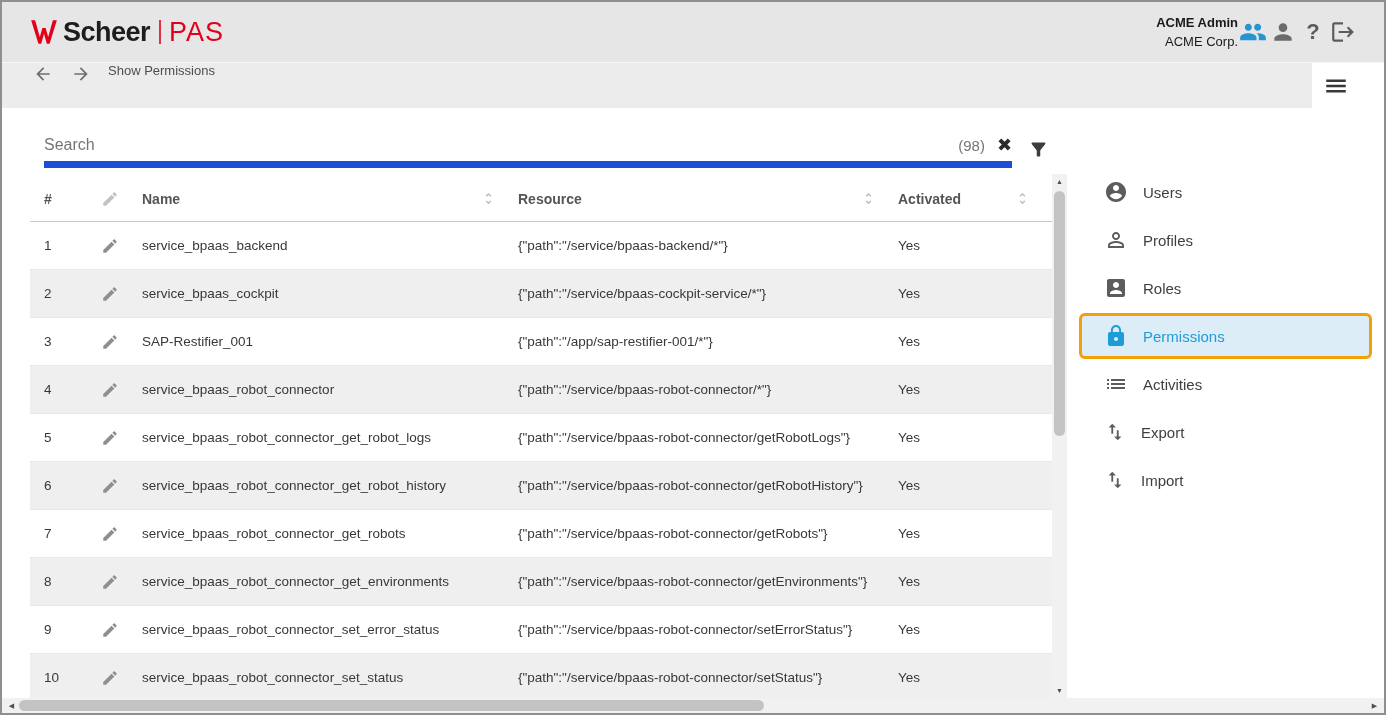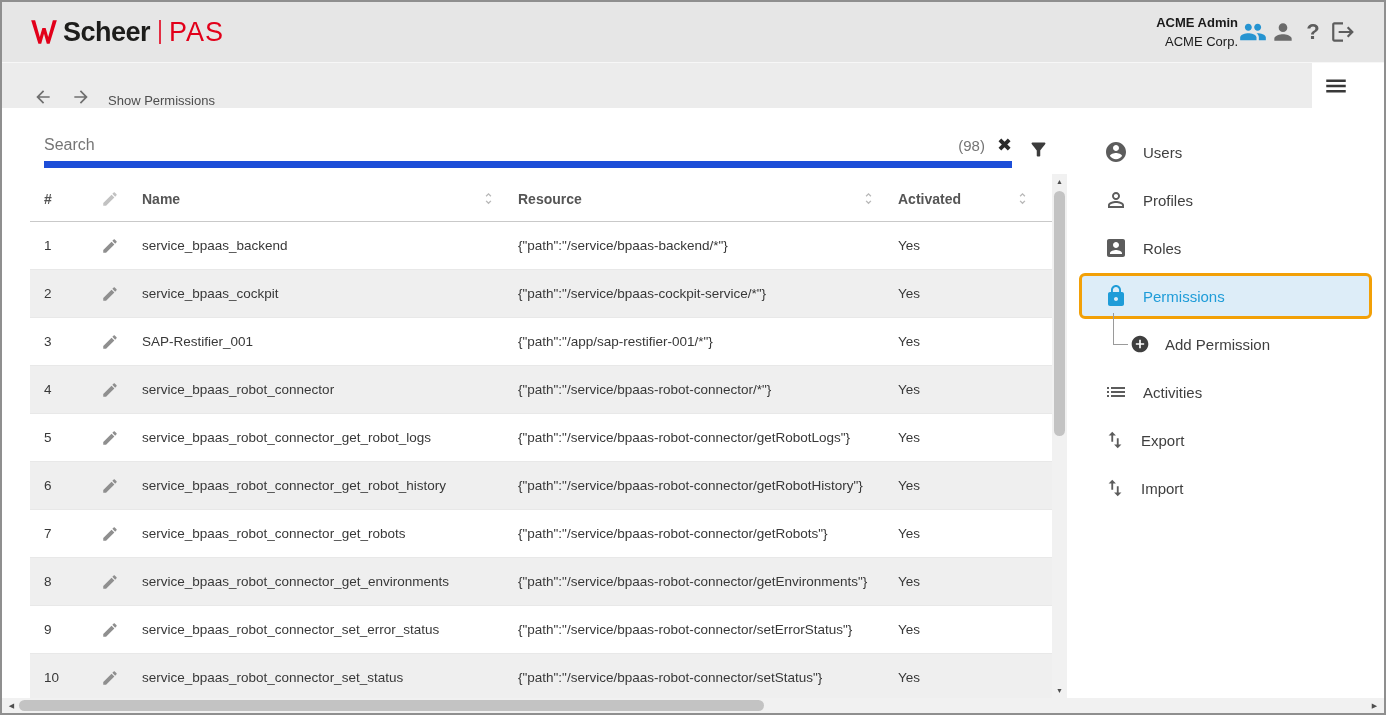--- a/index.html
+++ b/index.html
@@ -14,21 +14,21 @@
   .logo-brand { font-size:27px; font-weight:bold; color:#1d1d1b; letter-spacing:-0.5px; }
   .logo-sep { width:2px; height:24px; background:#e2001a; margin:0 8px 0 9px; opacity:.8; }
   .logo-product { font-size:27px; color:#e2001a; font-weight:400; letter-spacing:1px; }
   .topbar-right { margin-left:auto; display:flex; align-items:center; }
   .user-block { text-align:right; font-size:13px; color:#1a1a1a; line-height:1.5; }
   .user-name { font-weight:bold; }
   .icon-btn { width:30px; height:30px; display:flex; align-items:center; justify-content:center; cursor:pointer; }
   .help-glyph { font-size:22px; font-weight:bold; color:#5c5c5c; }
 
   
-  .crumbbar { height:46px; background:#ececec; display:flex; align-items:flex-end; padding-left:30px; gap:16px; flex:none; position:relative; border-top:1px solid #f7f7f7; }
+  .crumbbar { height:46px; background:#ececec; display:flex; align-items:flex-start; padding-left:30px; gap:16px; flex:none; position:relative; border-top:1px solid #f7f7f7; }
   .crumb-title { font-size:13px; color:#4e4e4e; }
   .nav-arrow { width:22px; height:22px; display:flex; align-items:center; justify-content:center; cursor:pointer; }
   .menu-box { position:absolute; right:24px; top:0; width:48px; height:46px; background:#fff; display:flex; align-items:center; justify-content:center; cursor:pointer; }
   .crumbbar::after { content:""; position:absolute; right:0; top:0; width:24px; height:46px; background:#fff; }
 
   
   .main { flex:1; display:flex; background:#fff; position:relative; }
   .content { width:1075px; flex:none; position:relative; padding-top:18px; }
 
   .search-row { margin-left:42px; display:flex; align-items:flex-end; height:42px; }
@@ -55,21 +55,21 @@
   .vscroll { position:absolute; left:1050px; top:66px; width:15px; height:524px; background:#f1f1f1; }
   .vs-arrow { height:15px; display:flex; align-items:center; justify-content:center; font-size:7px; color:#4f4f4f; cursor:pointer; }
   .vs-arrow.bottom { position:absolute; bottom:0; left:0; width:15px; }
   .vs-thumb { position:absolute; top:17px; left:2px; width:11px; height:245px; background:#c3c3c3; border-radius:6px; cursor:pointer; }
   .hscroll { position:absolute; left:0; bottom:0; width:100%; height:15px; background:#f1f1f1; z-index:5; }
   .hs-arrow { position:absolute; top:0; width:15px; height:15px; display:flex; align-items:center; justify-content:center; font-size:7px; color:#4f4f4f; cursor:pointer; }
   .hs-arrow.left { left:2px; } .hs-arrow.right { right:2px; }
   .hs-thumb { position:absolute; top:2px; left:17px; width:745px; height:11px; background:#c3c3c3; border-radius:6px; cursor:pointer; }
 
   
-  .sidebar { flex:1; padding-top:20px; background:#fff; }
+  .sidebar { flex:1; padding-top:20px; background:#fff;margin-top:40px; }
   .side-item { height:48px; display:flex; align-items:center; gap:15px; padding-left:27px; font-size:15px; color:#3f3f3f; cursor:pointer; }
   .side-item svg { flex:none; }
   .side-item.active { height:46px; margin:1px 12px 1px 2px; padding-left:22px; border:3px solid #f2a007; border-radius:6px; background:#ddedf8; color:#1e9cd8; }
   .side-item.child { padding-left:53px; position:relative; }
   .side-item.child::before { content:""; position:absolute; left:36px; top:-7px; width:14px; height:31px; border-left:1px solid #9a9a9a; border-bottom:1px solid #9a9a9a; }
 </style>
 </head>
 <body>
 
 <div class="page">
@@ -320,26 +320,20 @@
             <path d="M3 5v14c0 1.1.9 2 2 2h14c1.1 0 2-.9 2-2V5c0-1.1-.9-2-2-2H5c-1.1 0-2 .9-2 2zm12 4c0 1.66-1.34 3-3 3s-3-1.34-3-3 1.34-3 3-3 3 1.34 3 3zm-9 8c0-2 4-3.1 6-3.1s6 1.1 6 3.1v1H6v-1z"></path>
           </svg>
         <span>Roles</span>
       </div>
       <div class="side-item active">
         <svg width="24" height="24" viewBox="0 0 24 24" fill="#1e9cd8">
             <path d="M18 8h-1V6c0-2.76-2.24-5-5-5S7 3.24 7 6v2H6c-1.1 0-2 .9-2 2v10c0 1.1.9 2 2 2h12c1.1 0 2-.9 2-2V10c0-1.1-.9-2-2-2zm-6 9c-1.1 0-2-.9-2-2s.9-2 2-2 2 .9 2 2-.9 2-2 2zm3.1-9H8.9V6c0-1.71 1.39-3.1 3.1-3.1 1.71 0 3.1 1.39 3.1 3.1v2z"></path>
           </svg>
         <span>Permissions</span>
       </div>
-      <div class="side-item child">
-        <svg width="20" height="20" viewBox="0 0 24 24" fill="#3f3f3f">
-            <path d="M12 2C6.48 2 2 6.48 2 12s4.48 10 10 10 10-4.48 10-10S17.52 2 12 2zm5 11h-4v4h-2v-4H7v-2h4V7h2v4h4v2z"></path>
-          </svg>
-        <span>Add Permission</span>
-      </div>
       <div class="side-item">
         <svg width="24" height="24" viewBox="0 0 24 24" fill="#5c5c5c">
             <path d="M3 13h2v-2H3v2zm0 4h2v-2H3v2zm0-8h2V7H3v2zm4 4h14v-2H7v2zm0 4h14v-2H7v2zM7 7v2h14V7H7z"></path>
           </svg>
         <span>Activities</span>
       </div>
       <div class="side-item">
         <svg width="22" height="22" viewBox="0 0 24 24" fill="#5c5c5c">
             <path d="M9 3L5 6.99h3V14h2V6.99h3L9 3zm7 14.01V10h-2v7.01h-3L15 21l4-3.99h-3z"></path>
           </svg>

